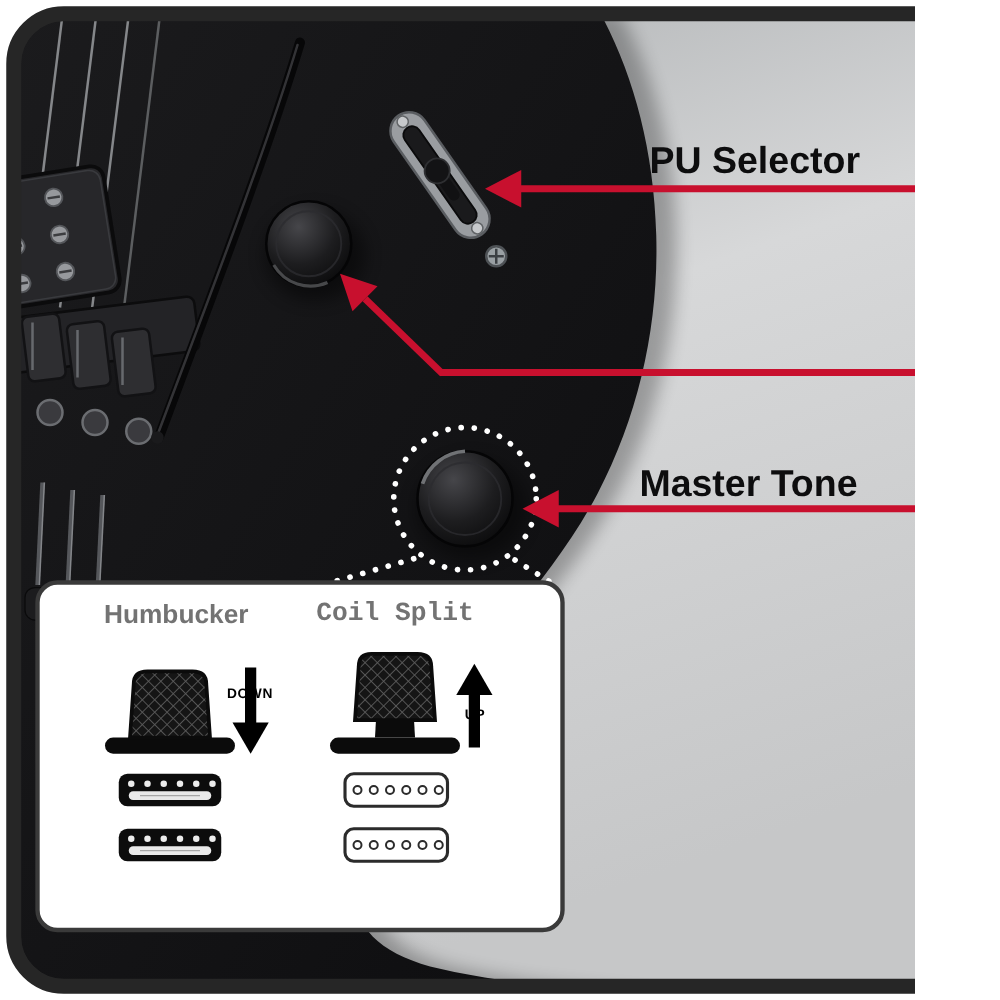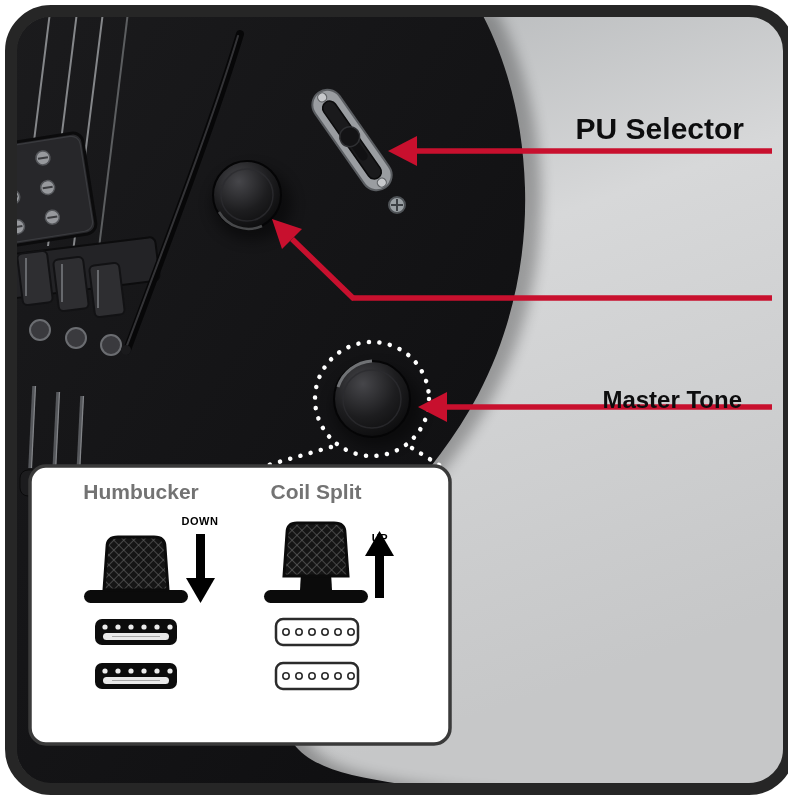--- a/index.html
+++ b/index.html
@@ -1,28 +1,28 @@
 <!DOCTYPE html>
 <html><head>
 <meta charset="utf-8">
 <style>
   html,body{margin:0;padding:0;background:#ffffff;}
-  .canvas{position:relative;width:788px;height:800px;background:#ffffff;overflow:hidden;
+  .canvas{position:relative;width:732px;height:800px;background:#ffffff;overflow:hidden;
           font-family:"Liberation Sans",sans-serif;}
   .scene{position:absolute;left:0;top:0;}
   .lbl{position:absolute;font-weight:bold;color:#0d0d0e;line-height:1;white-space:nowrap;}
   #lbl-pu{top:114px;right:44px;font-size:30px;}
   #lbl-mv{top:261px;right:42px;font-size:30px;}
-  #lbl-mt{top:388px;right:46px;font-size:24px;}
+  #lbl-mt{top:373px;right:46px;font-size:30px;}
   .inset-title{position:absolute;font-size:21px;font-weight:bold;color:#737373;
                transform:translateX(-50%);line-height:1;white-space:nowrap;}
   #t-hum{left:141px;top:481px;}
-  #t-coil{left:316px;top:481px;}
+  #t-coil{left:316px;top:481px;font-family:Liberation Mono, monospace;}
   .dir{position:absolute;font-size:11px;font-weight:bold;color:#000;
-       transform:translateX(-50%);line-height:1;letter-spacing:.5px;}
+       transform:translateX(-50%);line-height:1;letter-spacing:.5px;margin-top:34px;}
   #d-down{left:200px;top:516px;}
   #d-up{left:380px;top:533px;}
 </style>
 </head>
 <body>
 
 <div class="canvas">
 
 <svg class="scene" width="800" height="800" viewBox="0 0 800 800">
   <defs>

